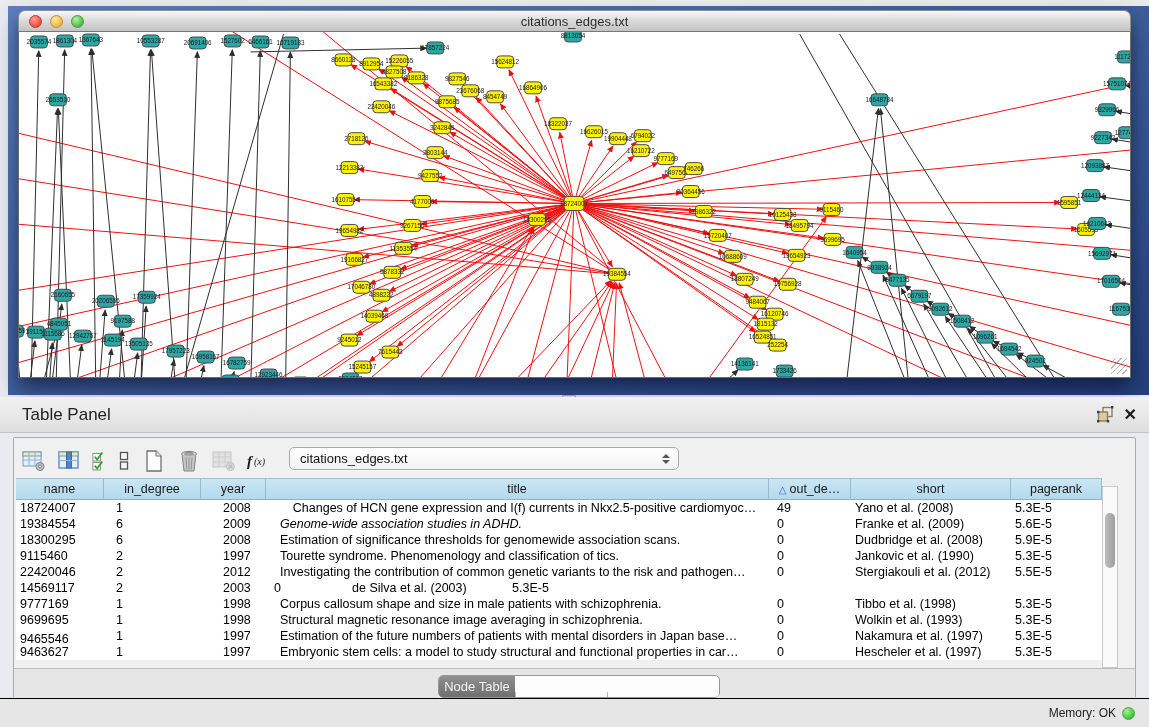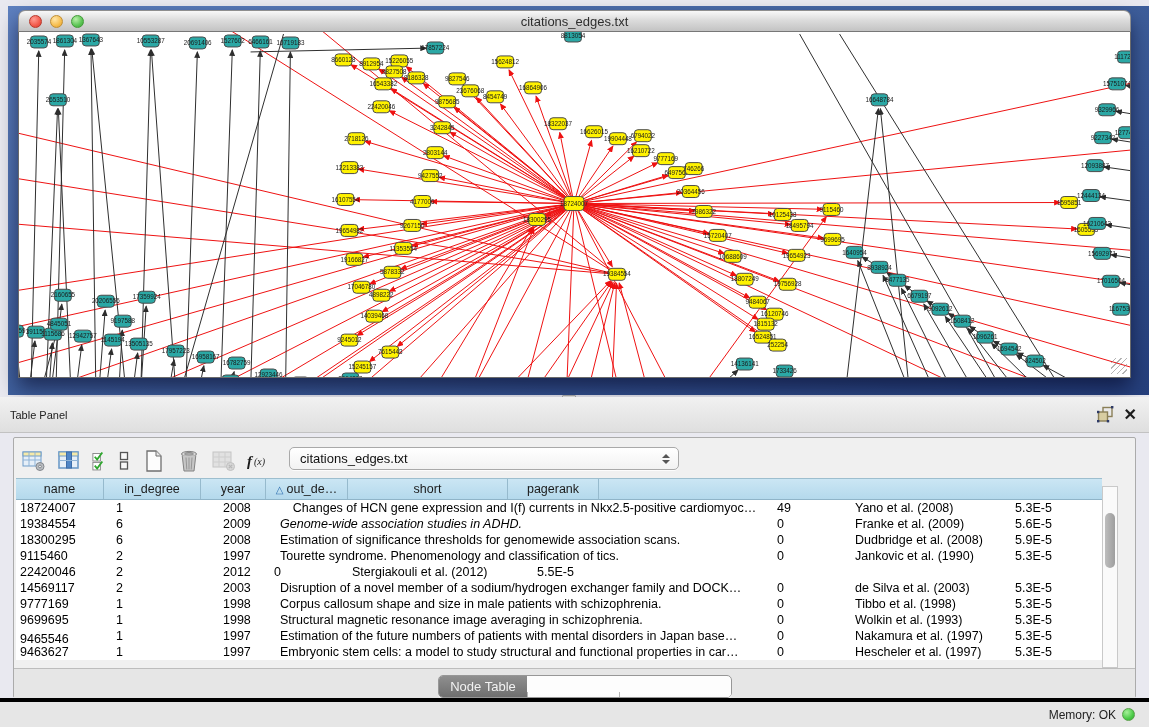--- a/index.html
+++ b/index.html
@@ -25,21 +25,21 @@
   .canvas svg{display:block;width:100%;height:100%;}
   .resize-grip{position:absolute;right:3px;bottom:3px;width:16px;height:16px;opacity:.55;
       background:repeating-linear-gradient(135deg,transparent 0 3px,#777 3px 4px);}
   .splitter-grip{position:absolute;left:562px;top:395px;width:12px;height:7px;background:#cfcfcf;
       border:1px solid #9a9a9a;border-radius:1px;}
 
   
   .panel-header{position:absolute;left:0;top:397px;width:1149px;height:36px;box-sizing:border-box;
       background:linear-gradient(#F1F1F1,#DFDFDF);border-bottom:1px solid #C2C2C2;
       display:flex;align-items:center;}
-  .panel-title{font-size:11px;margin-left:10px;color:#222;}
+  .panel-title{font-size:17px;margin-left:22px;color:#222;}
   .panel-header-icons{margin-left:auto;margin-right:12px;display:flex;align-items:center;gap:10px;}
   .float-btn svg{display:block;}
   .close-btn{font-size:16px;font-weight:bold;color:#1c1c1c;line-height:1;cursor:default;}
 
   .panel-group{position:absolute;left:13px;top:437px;width:1123px;height:261px;box-sizing:border-box;
       border:1px solid #ABABAB;background:#F0F0F0;border-radius:2px;}
 
   
   .toolbar{position:absolute;left:0;top:0;width:100%;height:46px;display:flex;align-items:center;}
   .tb-icon{width:26px;height:26px;display:flex;align-items:center;justify-content:center;margin-left:9px;}
@@ -75,21 +75,21 @@
   .segmented{position:absolute;left:424px;top:6px;height:21px;display:flex;
       border:1px solid #979797;border-radius:5px;overflow:hidden;background:#FDFDFD;
       box-shadow:0 1px 0 rgba(255,255,255,.7);}
   .seg{font-size:13px;display:flex;align-items:center;justify-content:center;height:100%;
       box-sizing:border-box;color:#111;background:linear-gradient(#FEFEFE,#F1F1F1);}
   .seg + .seg{border-left:1px solid #B5B5B5;margin-top:16px;}
   .seg.active{background:linear-gradient(#8F8F8F,#6F6F6F);color:#F2F2F2;}
 
   
   .status-bar{position:absolute;left:0;top:698px;width:1149px;height:29px;box-sizing:border-box;
-      background:#E6E6E6;border-top:4px solid #000000;display:flex;align-items:center;}
+      background:#E6E6E6;border-top:1px solid #000000;display:flex;align-items:center;}
   .memory{margin-left:auto;margin-right:14px;display:flex;align-items:center;gap:6px;font-size:12px;color:#222;}
   .mem-dot{width:13px;height:13px;border-radius:50%;box-sizing:border-box;
       background:radial-gradient(circle at 35% 30%,#A6F09A,#4CCB48 60%,#2FA437);border:1px solid #58A048;}
 </style>
 </head>
 <body>
 
 <div class="screen">
 
   <div class="desktop">
@@ -605,20 +605,23 @@
       <div class="thead">
           <div class="th" style="width: 88px;">
             <span>name</span>
           </div>
           <div class="th" style="width: 97px;">
             <span>in_degree</span>
           </div>
           <div class="th" style="width: 65px;">
             <span>year</span>
           </div>
+          <div class="th" style="width: 503px;">
+            <span>title</span>
+          </div>
           <div class="th" style="width: 82px;">
             <span class="sort">△</span>
             <span>out_de…</span>
           </div>
           <div class="th" style="width: 160px;">
             <span>short</span>
           </div>
           <div class="th" style="width: 91px;">
             <span>pagerank</span>
           </div>
@@ -657,29 +660,29 @@
             <div class="td" style="width: 65px; padding-left: 22px;">1997</div>
             <div class="td" style="width: 503px; padding-left: 14px;">Tourette syndrome. Phenomenology and classification of tics.</div>
             <div class="td" style="width: 82px; padding-left: 8px;">0</div>
             <div class="td" style="width: 160px; padding-left: 4px;">Jankovic et al. (1990)</div>
             <div class="td" style="width: 91px; padding-left: 4px;">5.3E-5</div>
           </div>
           <div class="tr">
             <div class="td" style="width: 88px; padding-left: 4px;">22420046</div>
             <div class="td" style="width: 97px; padding-left: 12px;">2</div>
             <div class="td" style="width: 65px; padding-left: 22px;">2012</div>
+            <div class="td" style="width: 503px; padding-left: 14px;">Investigating the contribution of common genetic variants to the risk and pathogen…</div>
             <div class="td" style="width: 82px; padding-left: 8px;">0</div>
             <div class="td" style="width: 160px; padding-left: 4px;">Stergiakouli et al. (2012)</div>
-            <div class="td" style="width: 91px; padding-left: 4px; text-align: center;">5.5E-5</div>
+            <div class="td" style="width: 91px; padding-left: 4px;">5.5E-5</div>
           </div>
           <div class="tr">
             <div class="td" style="width: 88px; padding-left: 4px;">14569117</div>
             <div class="td" style="width: 97px; padding-left: 12px;">2</div>
             <div class="td" style="width: 65px; padding-left: 22px;">2003</div>
-            <div class="td" style="width: 503px; padding-left: 14px;">Disruption of a novel member of a sodium/hydrogen exchanger family and DOCK…</div>
             <div class="td" style="width: 82px; padding-left: 8px;">0</div>
             <div class="td" style="width: 160px; padding-left: 4px;">de Silva et al. (2003)</div>
             <div class="td" style="width: 91px; padding-left: 4px;">5.3E-5</div>
           </div>
           <div class="tr">
             <div class="td" style="width: 88px; padding-left: 4px;">9777169</div>
             <div class="td" style="width: 97px; padding-left: 12px;">1</div>
             <div class="td" style="width: 65px; padding-left: 22px;">1998</div>
             <div class="td" style="width: 503px; padding-left: 14px;">Corpus callosum shape and size in male patients with schizophrenia.</div>
             <div class="td" style="width: 82px; padding-left: 8px;">0</div>
@@ -714,21 +717,21 @@
             <div class="td" style="width: 91px; padding-left: 4px;">5.3E-5</div>
           </div>
         </div>
     </div>
     <div class="vscroll">
       <div class="vthumb"></div>
     </div>
 
     <div class="tab-strip">
       <div class="segmented">
-        <span class="seg active" style="width:88px">Node Table</span>
+        <span class="seg active" style="width:76px">Node Table</span>
         <span class="seg" style="width:92px">Edge Table</span>
         <span class="seg" style="width:112px">Network Table</span>
       </div>
     </div>
   </div>
 
   <div class="status-bar">
     <span class="memory">
       <span>Memory: OK</span>
       <span class="mem-dot"></span>

